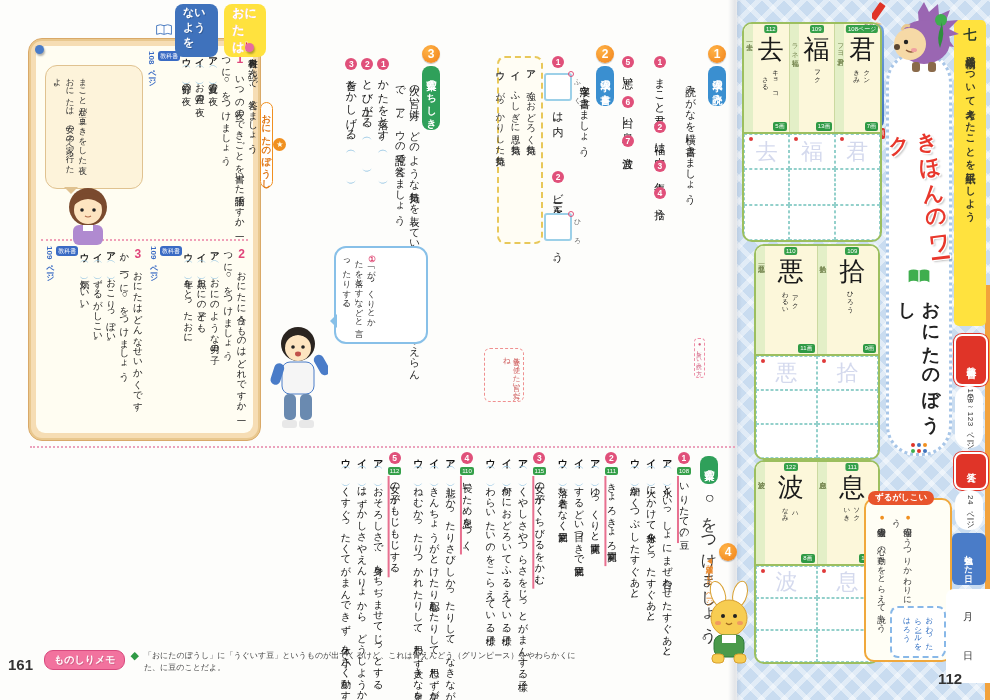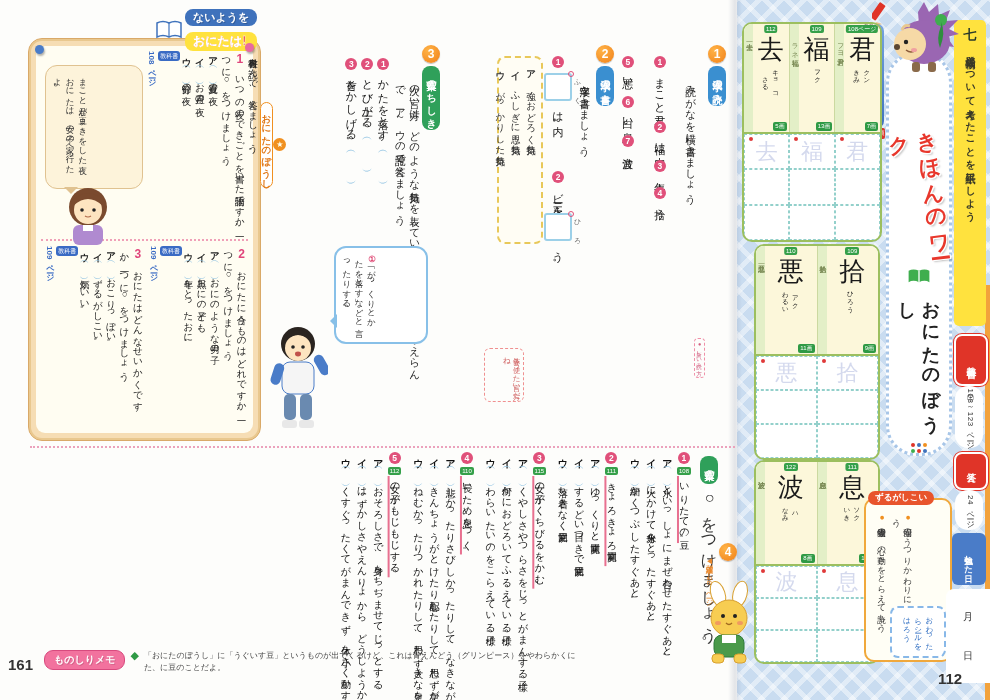--- a/index.html
+++ b/index.html
@@ -78,21 +78,21 @@
   .goalflow{writing-mode:vertical-rl;height:100%;font-size:8.5px;line-height:1.3;color:#333}
   .goalflow div{margin-left:4px}
   .goalflow b{color:#f09020}
   .sticker{position:absolute;left:890px;top:606px;width:56px;height:52px;background:#fff;
     border:2px dashed #88b8e8;border-radius:8px;box-sizing:border-box;z-index:4;
     display:flex;align-items:center;justify-content:center}
   .sticker span{writing-mode:vertical-rl;font-size:7.5px;color:#2a6ac0;line-height:1.5;height:40px}
   .pagenum{position:absolute;font-size:15px;font-weight:bold;color:#333}
   
   .grab-badge{position:absolute;left:156px;top:4px;width:110px;height:52px;display:flex;align-items:center;gap:3px;z-index:5}
-  .grab-lines{display:flex;flex-direction:column;gap:6px}
+  .grab-lines{display:flex;flex-direction:row;gap:6px}
   .grab-l1{background:#3f72bc;color:#fff;font-size:11px;font-weight:bold;padding:1px 8px;border-radius:8px;
      text-shadow:1px 1px 0 rgba(0,0,0,.2)}
   .grab-l2{background:#ffe23e;color:#e8372c;font-size:12px;font-weight:900;padding:1px 8px;border-radius:8px;
      -webkit-text-stroke:.4px #fff}
   .board{position:absolute;left:28px;top:38px;width:233px;height:403px;background:#f6ddb4;
     border:1px solid #d9a968;border-radius:14px;box-sizing:border-box;padding:7px;
     box-shadow:inset 0 0 0 2px #e9c88f}
   .board-inner{background:#fffdf2;border-radius:9px;height:100%;box-sizing:border-box;padding:5px;position:relative}
   .pin{position:absolute;width:9px;height:9px;border-radius:50%;z-index:6;box-shadow:1px 2px 2px rgba(0,0,0,.3)}
   .half{position:relative;box-sizing:border-box}

